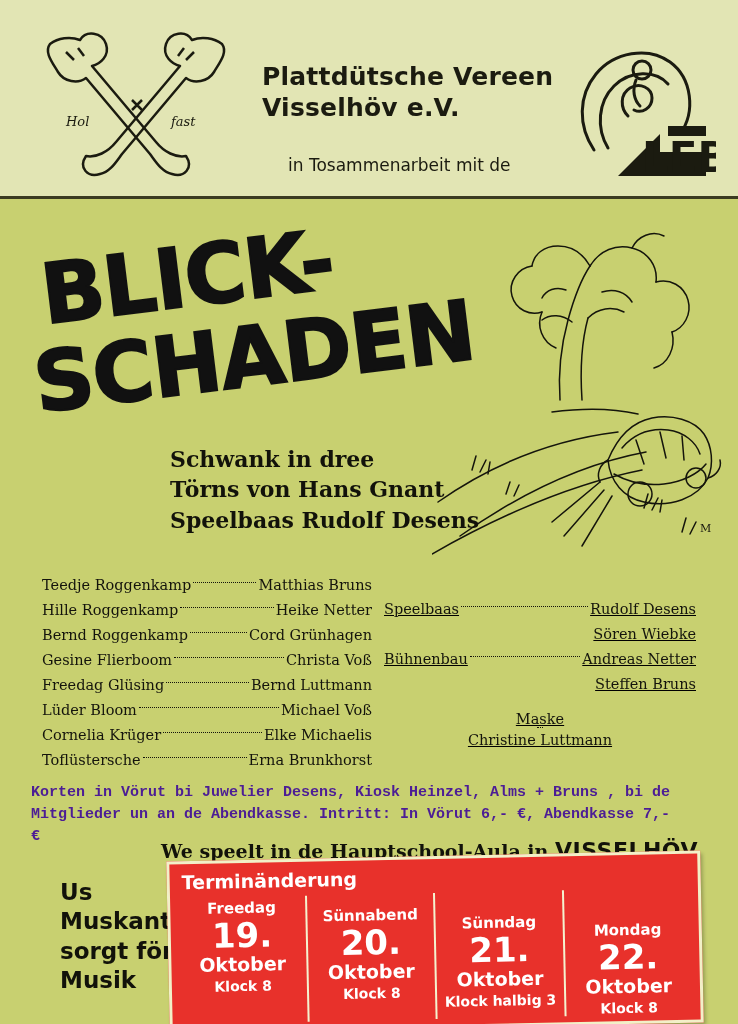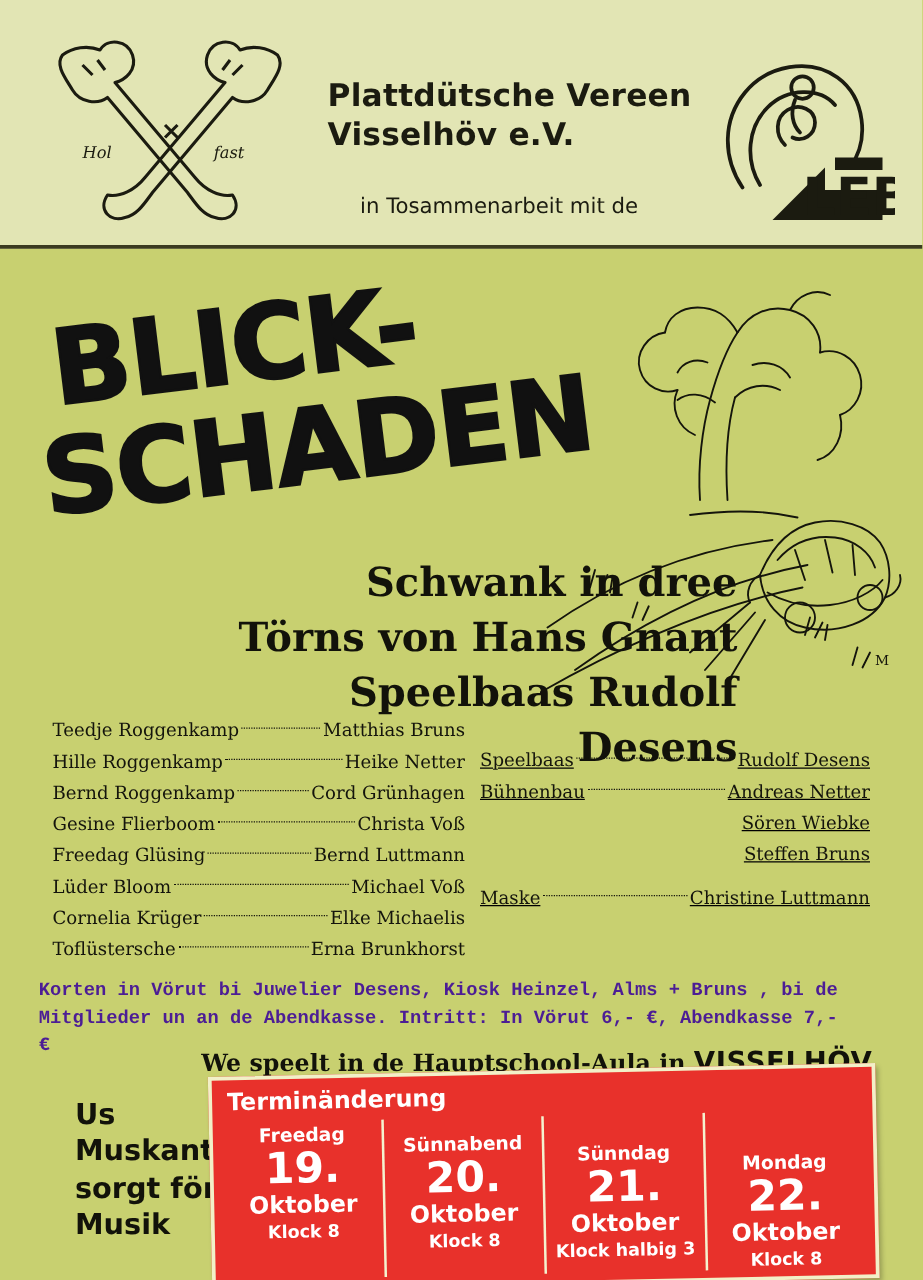--- a/index.html
+++ b/index.html
@@ -83,24 +83,24 @@
     letter-spacing: -1px;
   }
   .title-line.l1 { margin-left: 18px; }
   .title-line.l2 { margin-left: 0px; margin-top: 6px; }
   
   .subtitle {
     position: absolute;
     left: 170px;
     top: 444px;
     width: 420px;
-    text-align: right;
+    text-align: left;
     font-family: "DejaVu Serif", serif;
     font-weight: bold;
-    font-size: 32px;
+    font-size: 22px;
     line-height: 1.38;
     color: #12120a;
   }
   
   .illustration {
     position: absolute;
     left: 432px;
     top: 202px;
     width: 300px;
     height: 368px;
@@ -389,32 +389,32 @@
       <span class="person">Erna Brunkhorst</span>
     </div>
   </div>
 
   <div class="cast-right">
     <div class="cast-row">
       <span class="role">Speelbaas</span>
       <span class="dots"></span>
       <span class="person">Rudolf Desens</span>
     </div>
-    <div class="cast-row">
-      <span class="role">Bühnenbau</span>
-      <span class="dots"></span>
-      <span class="person">Andreas Netter</span>
-    </div>
     <div class="cast-row only-person">
       <span class="person">Sören Wiebke</span>
     </div>
+    <div class="cast-row">
+      <span class="role">Bühnenbau</span>
+      <span class="dots"></span>
+      <span class="person">Andreas Netter</span>
+    </div>
     <div class="cast-row only-person">
       <span class="person">Steffen Bruns</span>
     </div>
-    <div class="cast-row" style="margin-top:10px;">
+    <div class="cast-row" style="margin-top:10px;flex-direction:column;">
       <span class="role">Maske</span>
       <span class="dots"></span>
       <span class="person">Christine Luttmann</span>
     </div>
   </div>
 
   <div class="info">
     <div>Korten in Vörut bi Juwelier Desens, Kiosk Heinzel, Alms + Bruns , bi de</div>
     <div>Mitglieder un an de Abendkasse. Intritt: In Vörut 6,- €, Abendkasse 7,- €</div>
   </div>

